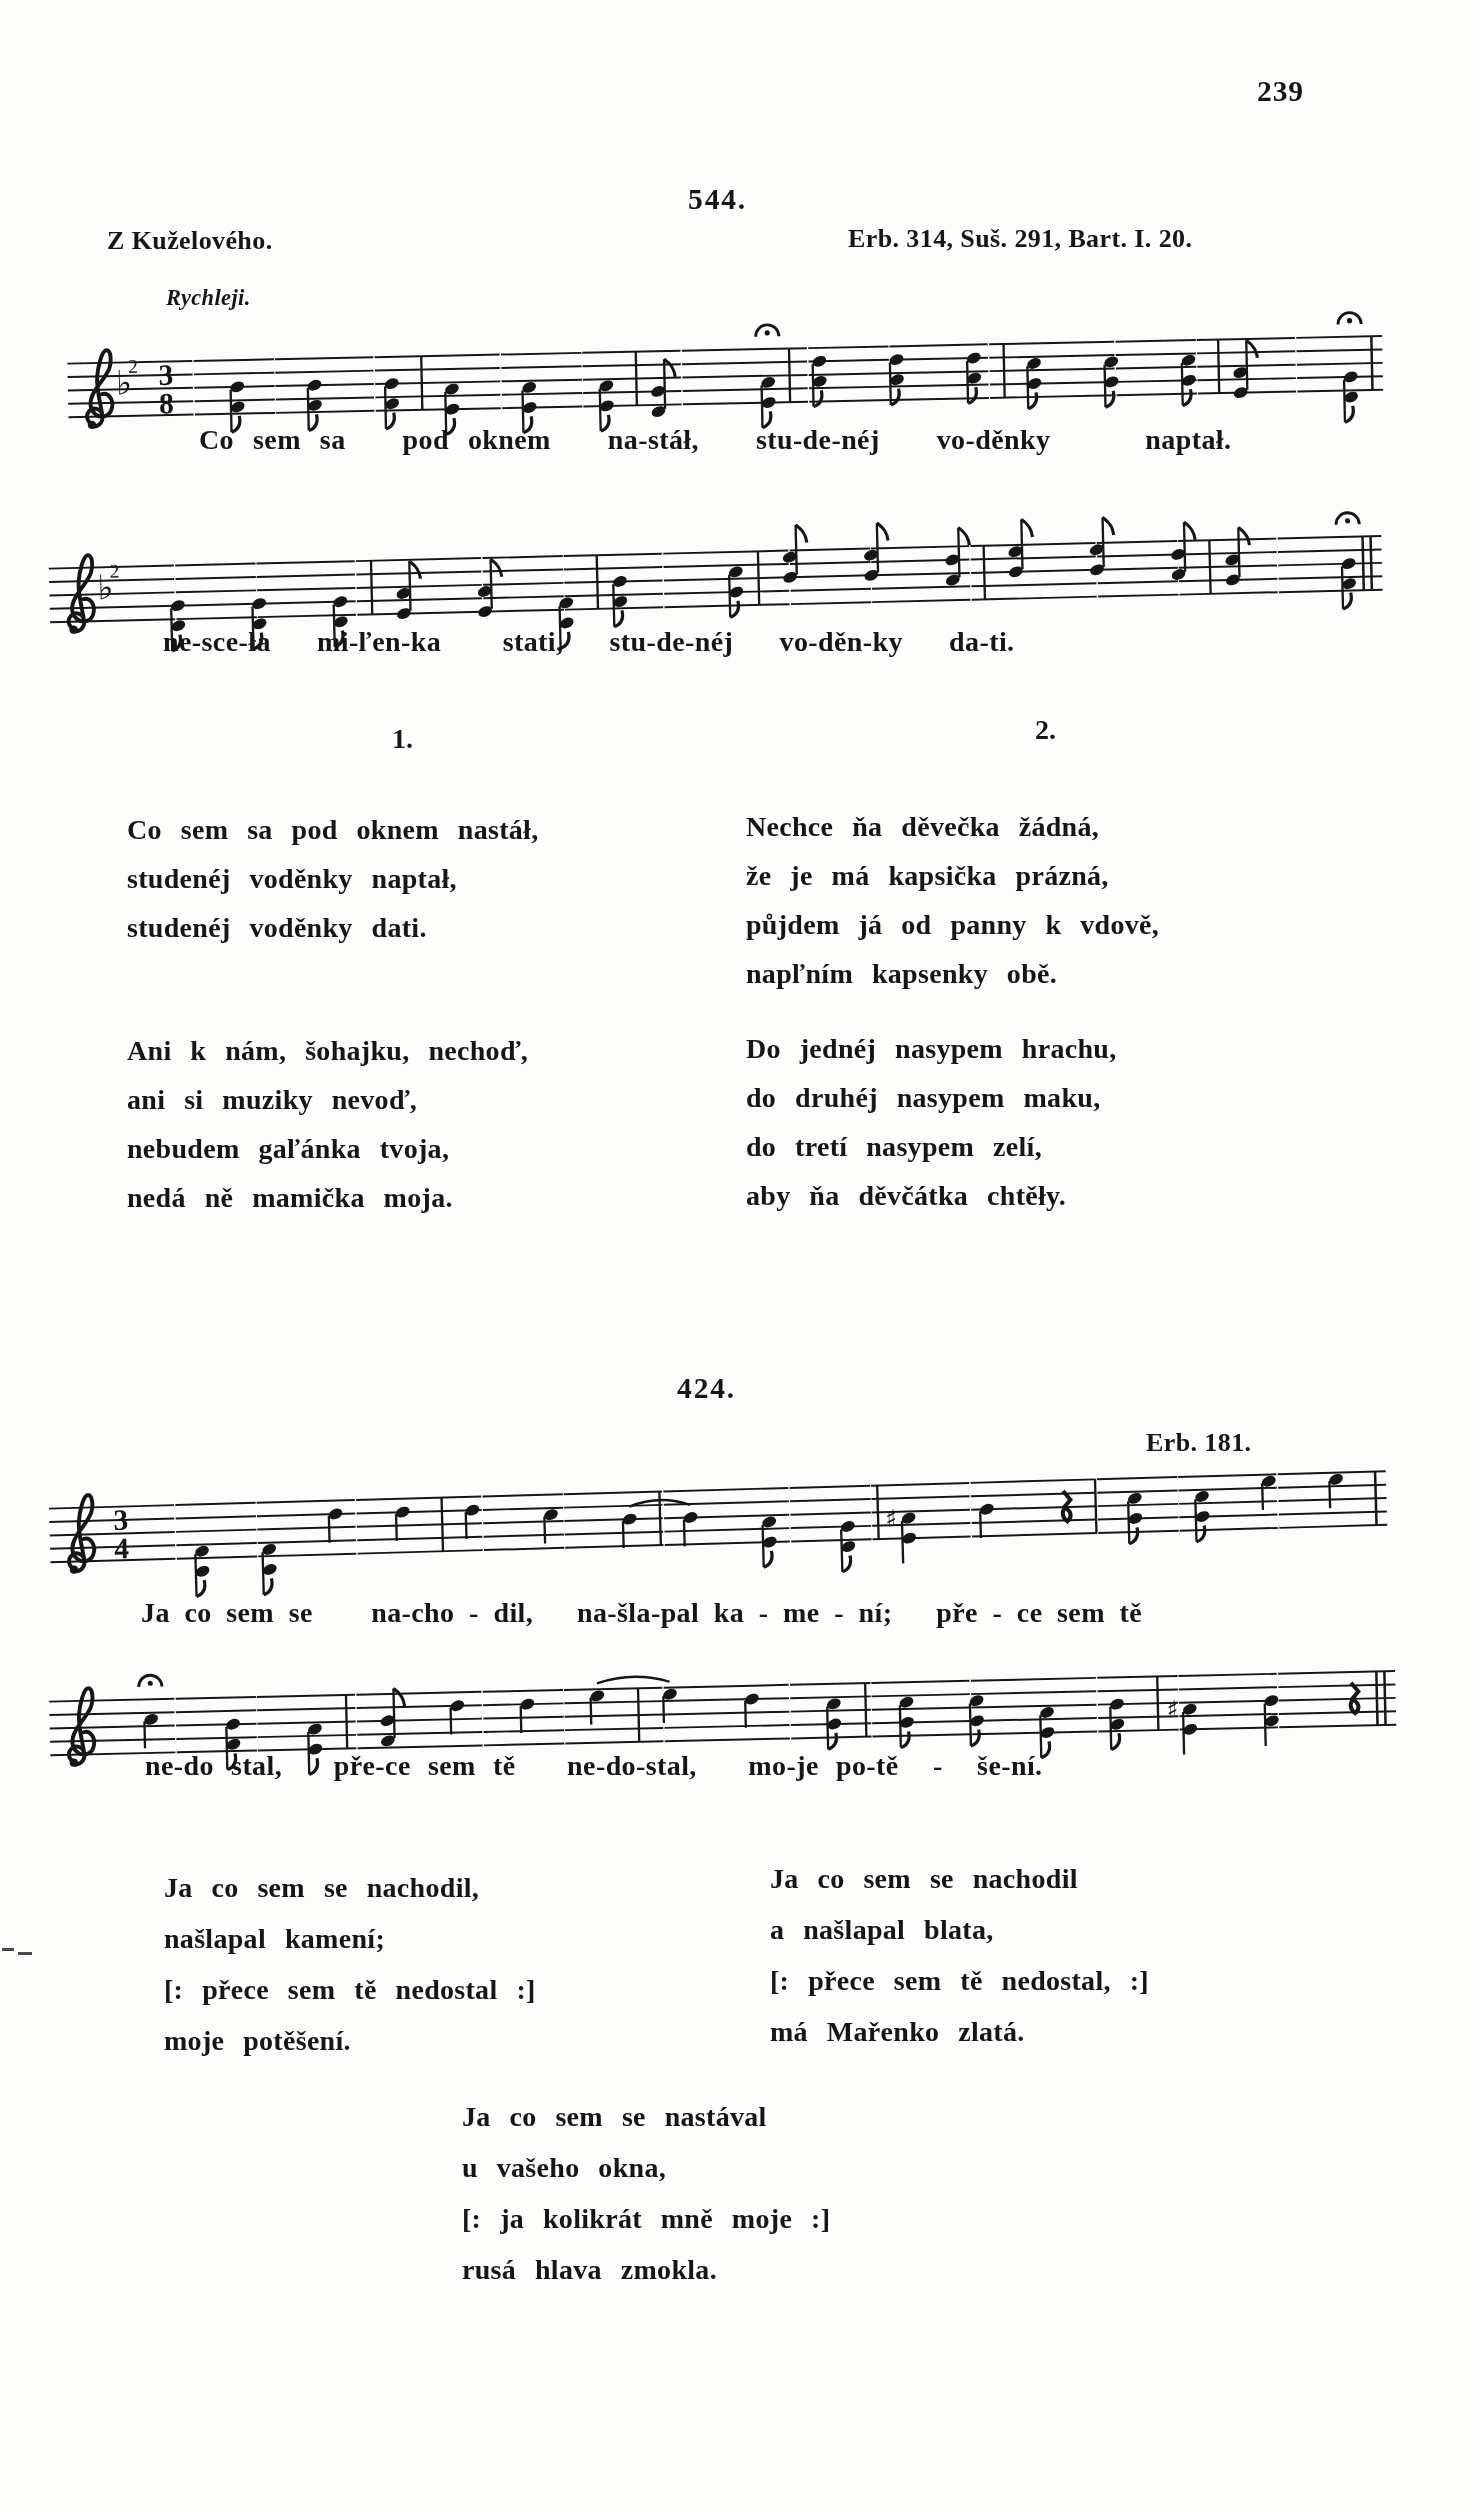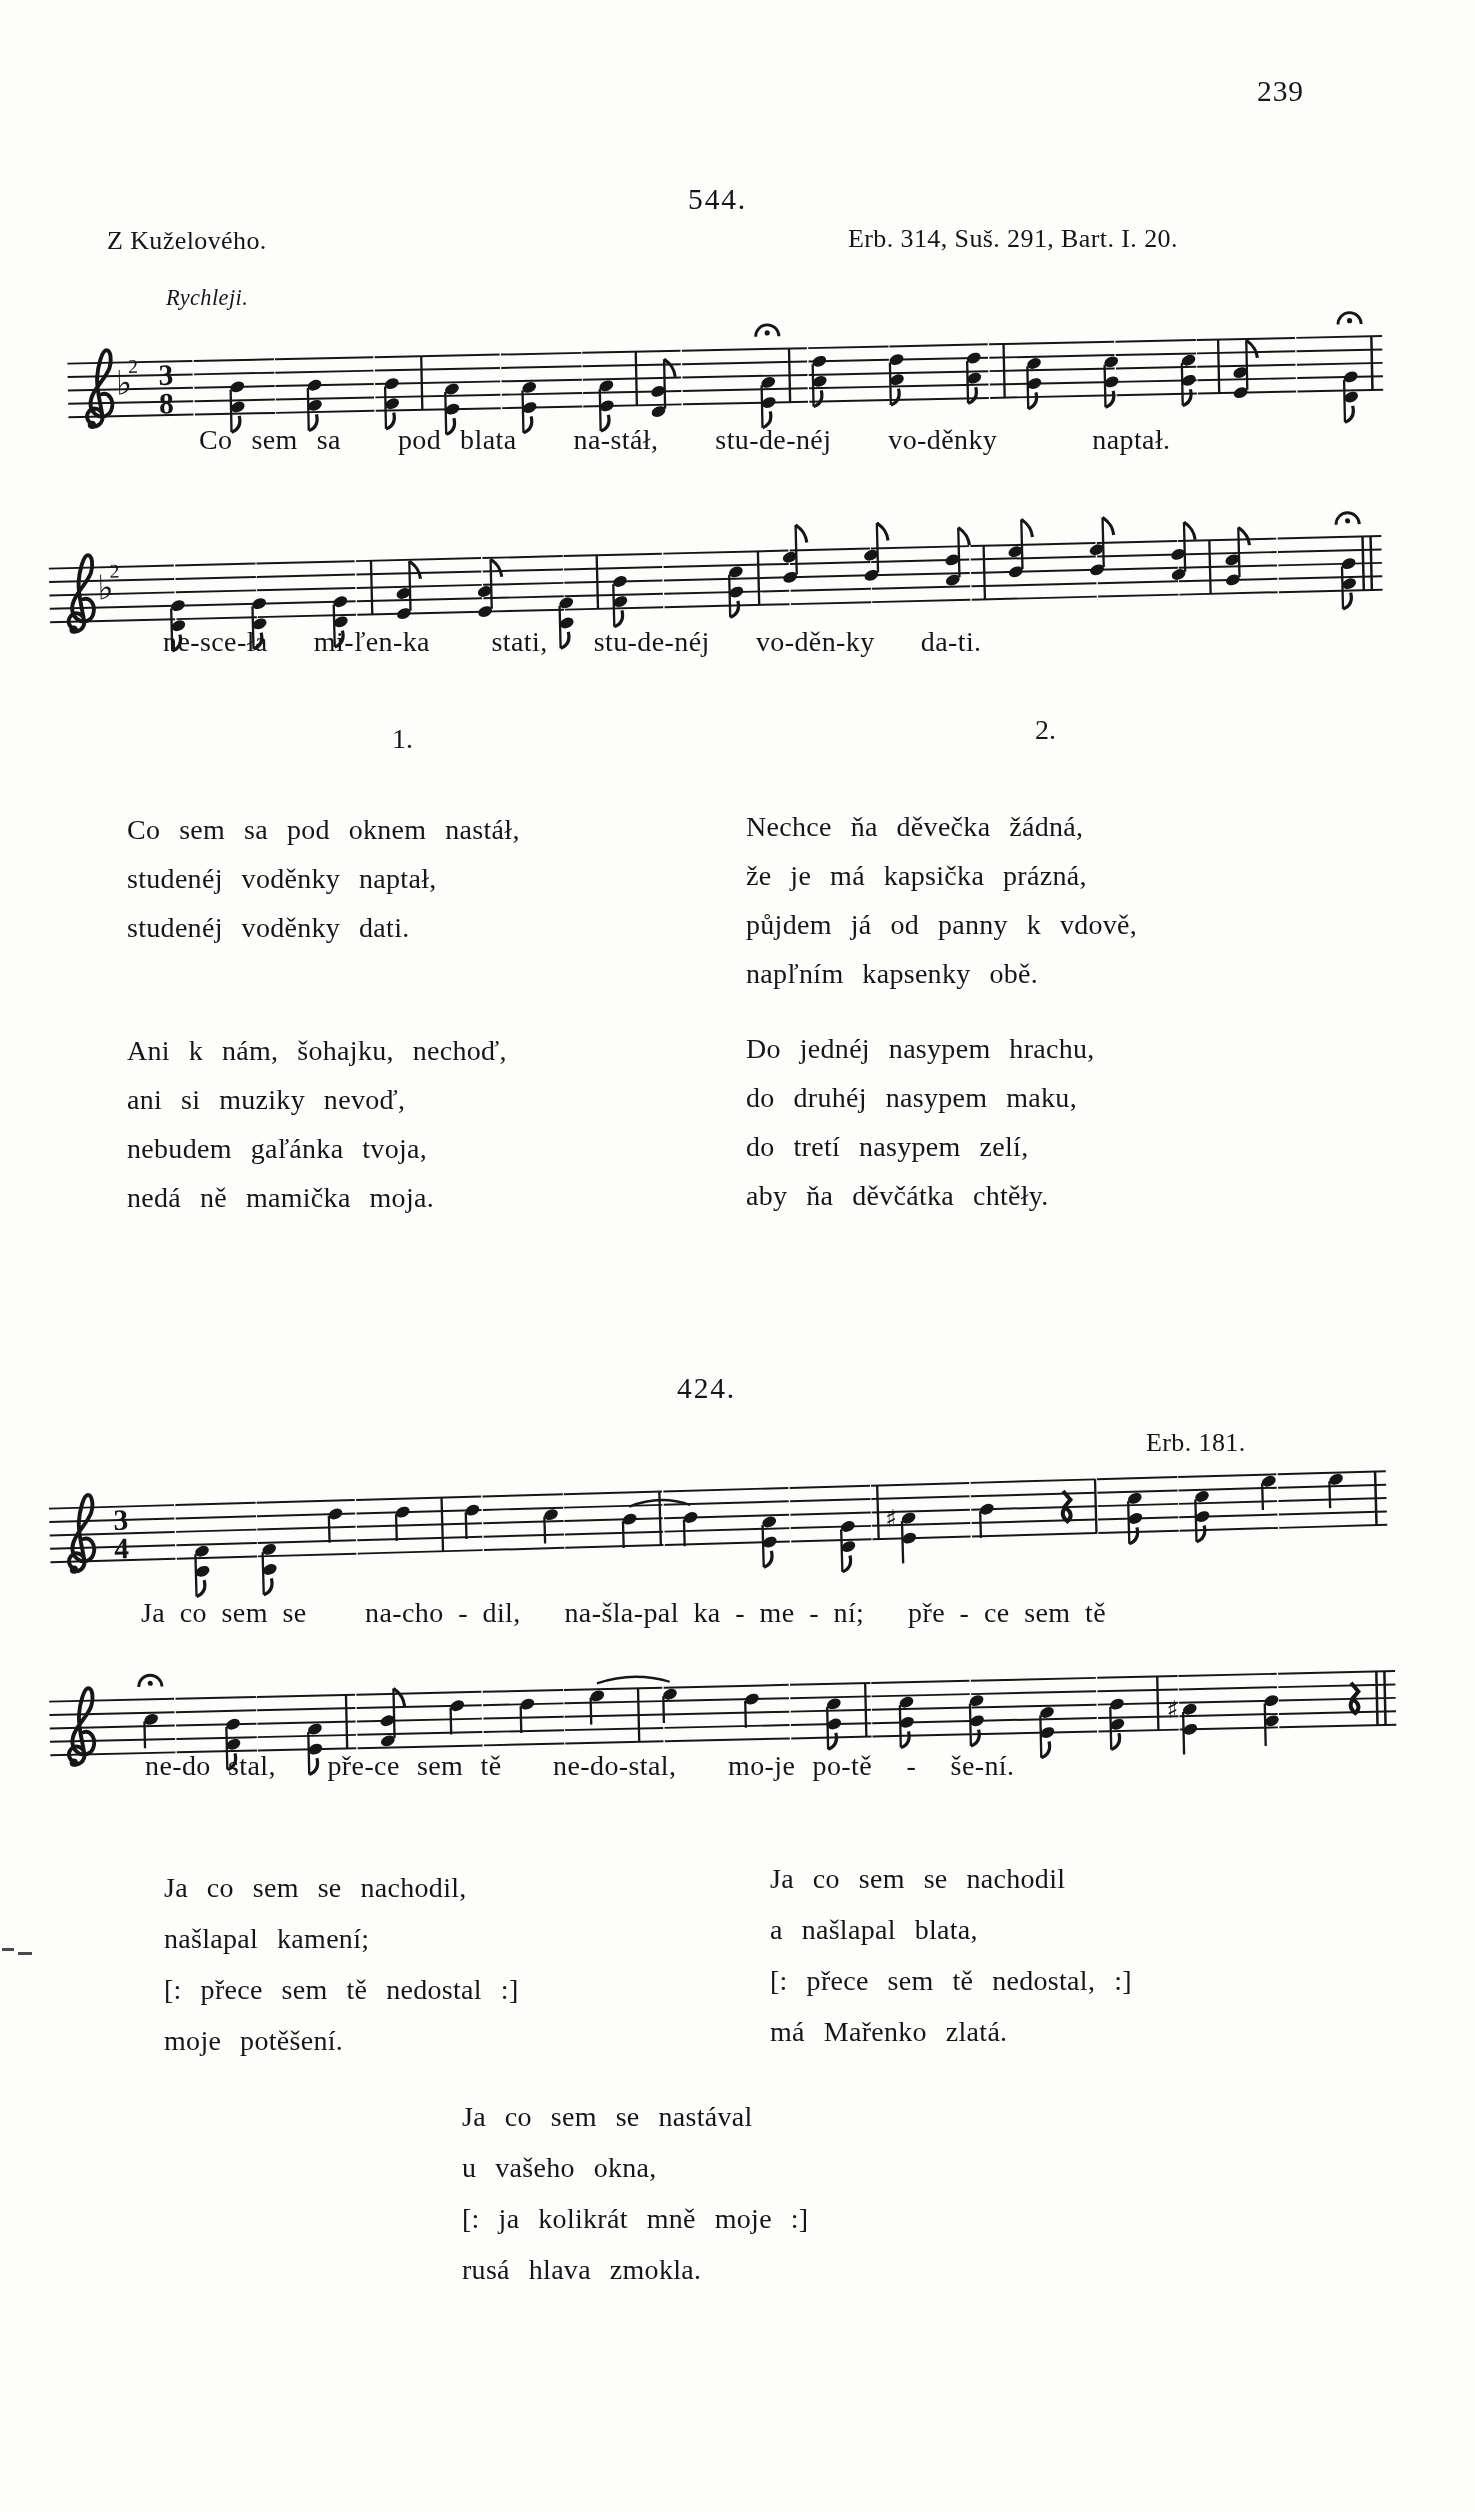--- a/index.html
+++ b/index.html
@@ -1,21 +1,21 @@
 <!DOCTYPE html>
 <html style="font-size:14.3px"><head>
 <meta charset="utf-8">
 <style>
   html,body{margin:0;padding:0;background:#888;}
   .page{
     position:relative;width:1476px;height:2512px;background:#fdfdfc;
     font-family:"Liberation Serif","DejaVu Serif",serif;color:#161616;
     overflow:hidden;margin:0 auto;
   }
-  .abs{position:absolute;}
+  .abs{position:absolute;font-weight:bold;}
   .pgnum{left:1257px;top:75px;font-size:29.5px;letter-spacing:0.9px;}
   .song-number{font-size:29.5px;letter-spacing:1.8px;text-align:center;width:161px;}
   .n423{left:637px;top:183px;}
   .n424{left:626px;top:1372px;}
   .src{font-size:26px;letter-spacing:0.4px;white-space:pre;}
   .src-left423{left:107px;top:226px;text-align:right;}
   .src-right423{left:848px;top:224px;}
   .src-right424{left:1146px;top:1428px;}
   .tempo{left:166px;top:285px;font-size:22.4px;font-style:italic;letter-spacing:0.4px;}
   .lyr{font-size:28px;white-space:pre;letter-spacing:0.4px;}
@@ -491,21 +491,21 @@
           <ellipse cx="1371.8333333333335" cy="70" rx="8" ry="5.6" fill="#161616" transform="rotate(-22 1371.8333333333335 70)"></ellipse>
           <ellipse cx="1371.8333333333335" cy="92.5" rx="8" ry="5.6" fill="#161616" transform="rotate(-22 1371.8333333333335 92.5)"></ellipse>
           <line x1="1364.3333333333335" y1="73" x2="1364.3333333333335" y2="120.5" stroke="#161616" stroke-width="2.6"></line>
         </g>
         <path d="M 1461.3933333333334,52 L 1469.3933333333334,62 L 1462.3933333333334,70 C 1471.3933333333334,76 1470.3933333333334,82 1465.3933333333334,86 C 1458.3933333333334,80 1459.3933333333334,74 1464.3933333333334,70" fill="none" stroke="#161616" stroke-width="4.5"></path>
         <line x1="1499" y1="40" x2="1499" y2="100" stroke="#161616" stroke-width="2.8"></line>
         <line x1="1490" y1="40" x2="1490" y2="100" stroke="#161616" stroke-width="2.8"></line>
       </svg>
     </div>
 
-  <div class="abs lyr" style="left:199px;top:424px;word-spacing:11.6px">Co sem sa   pod blata   na-stáł,   stu-de-néj   vo-děnky     naptał.</div>
+  <div class="abs lyr" style="left:199px;top:424px;word-spacing:11.6px">Co sem sa   pod oknem   na-stáł,   stu-de-néj   vo-děnky     naptał.</div>
   <div class="abs lyr" style="left:163px;top:626px;word-spacing:8px">ne-sce-ła   mi-ľen-ka    stati,   stu-de-néj   vo-děn-ky   da-ti.</div>
 
   <div class="abs vnum" style="left:392px;top:723px">1.</div>
   <div class="abs vnum" style="left:1035px;top:714px">2.</div>
 
   <div class="abs stanza" style="left:127px;top:805px">
     <div class="vline">Co sem sa pod oknem nastáł,</div>
     <div class="vline">studenéj voděnky naptał,</div>
     <div class="vline">studenéj voděnky dati.</div>
   </div>

